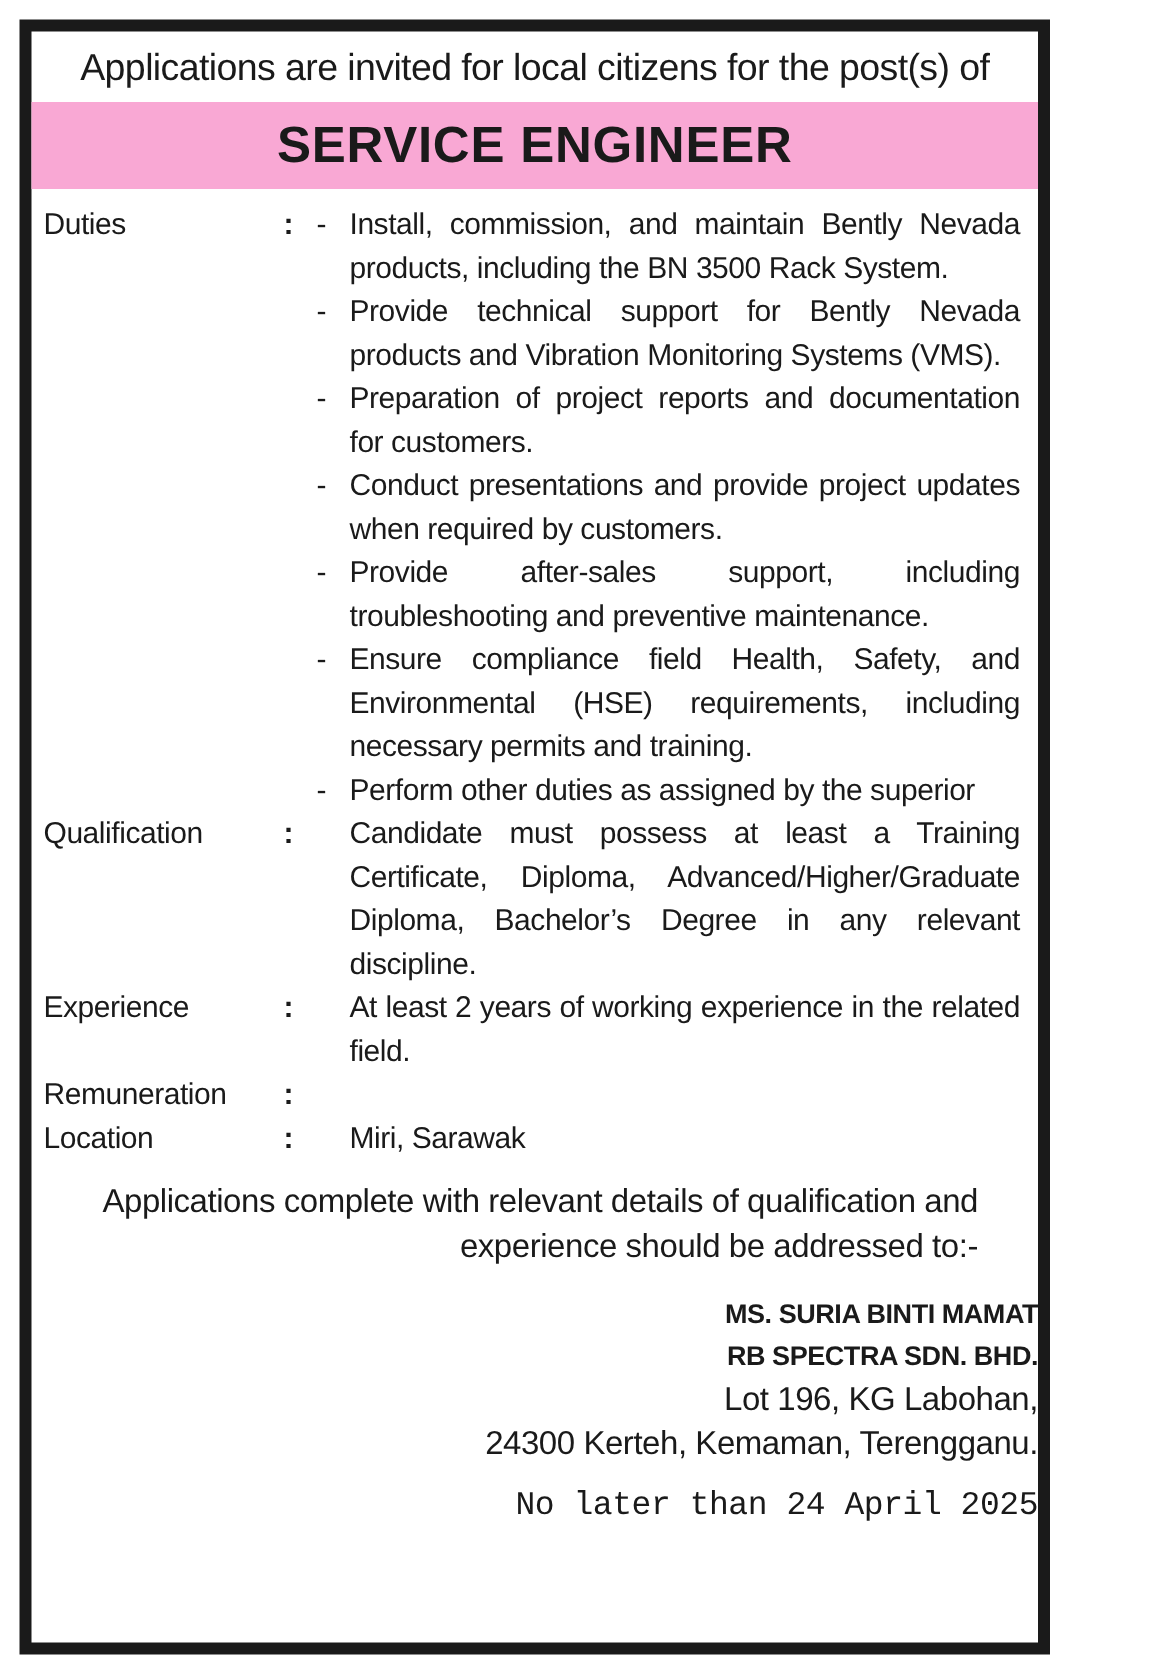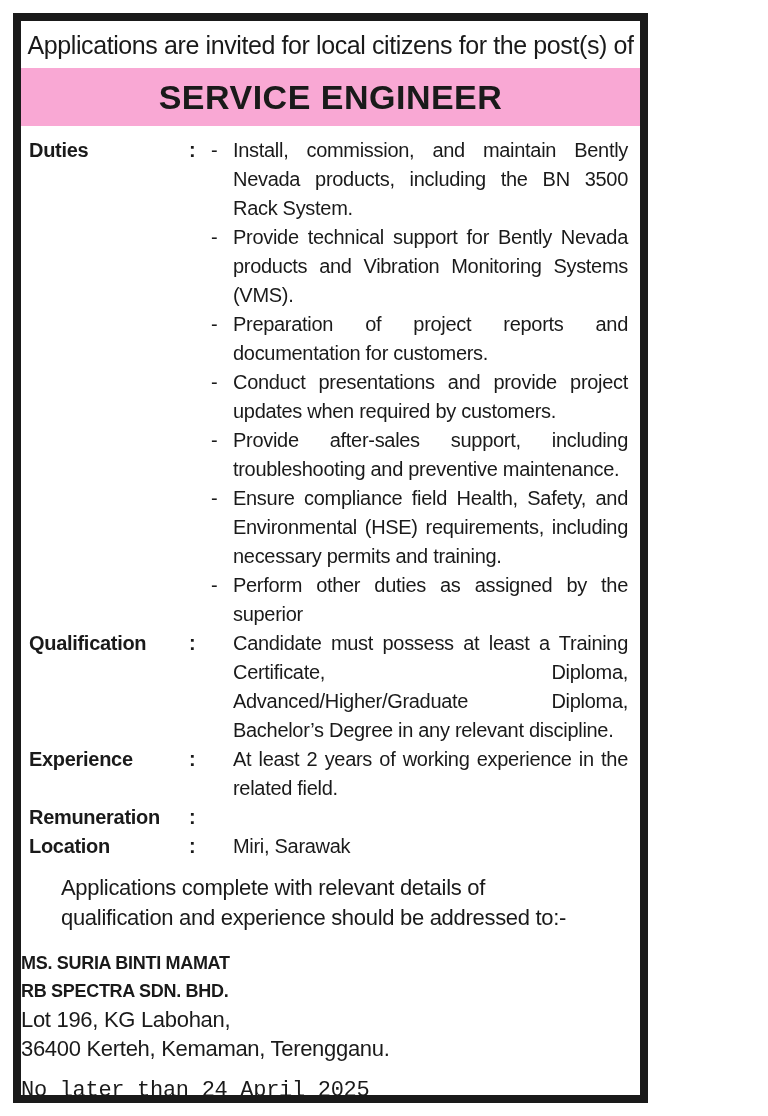--- a/index.html
+++ b/index.html
@@ -8,21 +8,21 @@
     height: 1116px;
     background: #ffffff;
     font-family: "Liberation Sans", sans-serif;
     color: #1a1a1a;
     position: relative;
   }
   .doc-frame {
     position: absolute;
     left: 13px;
     top: 13px;
-    width: 635px;
+    width: 687px;
     height: 1090px;
     box-sizing: border-box;
     border: 8px solid #1a1a1a;
     background: #ffffff;
   }
   .intro {
     text-align: center;
     font-size: 25px;
     letter-spacing: -0.4px;
     padding: 11px 6px 10px 6px;
@@ -41,36 +41,36 @@
     padding: 10px 12px 0 8px;
     font-size: 20px;
     line-height: 29px;
     letter-spacing: -0.3px;
   }
   .detail-row {
     display: grid;
     grid-template-columns: 160px 22px 1fr;
     align-items: start;
   }
-  .detail-label { font-weight: bold; }
+  .detail-label { font-weight: normal; }
   .detail-colon { font-weight: bold; }
   .item {
     display: flex;
     align-items: flex-start;
   }
   .item .marker {
     flex: 0 0 22px;
   }
   .item .txt {
     flex: 1 1 auto;
     text-align: justify;
     text-justify: inter-word;
   }
   .closing {
-    text-align: left;
+    text-align: right;
     font-size: 22px;
     line-height: 30px;
     letter-spacing: -0.3px;
   }
   .closing-instruction {
     margin: 12px 40px 0 40px;
   }
   .contact-block {
     margin-top: 16px;
     font-weight: bold;
@@ -176,18 +176,18 @@
   </div>
 
   <div class="closing">
     <div class="closing-instruction">Applications complete with relevant details of qualification and experience should be addressed to:-</div>
     <div class="contact-block">
       <div>MS. SURIA BINTI MAMAT</div>
       <div>RB SPECTRA SDN. BHD.</div>
     </div>
     <div class="address-block">
       <div>Lot 196, KG Labohan,</div>
-      <div>36400 Kerteh, Kemaman, Terengganu.</div>
+      <div>24300 Kerteh, Kemaman, Terengganu.</div>
     </div>
     <div class="deadline">No later than 24 April 2025</div>
   </div>
 
 </div>
 
 </body></html>

